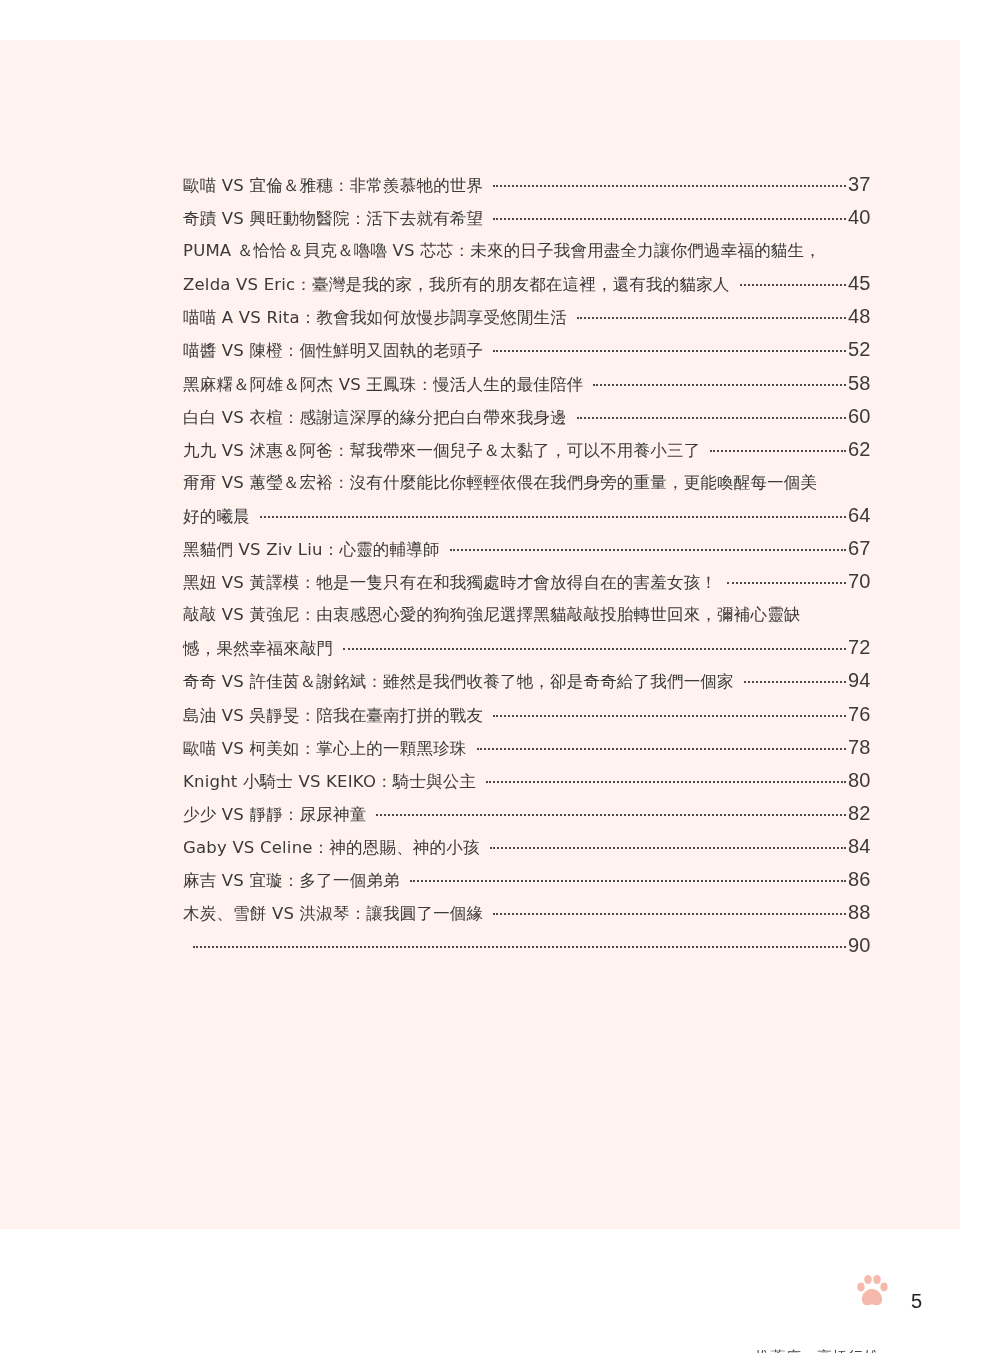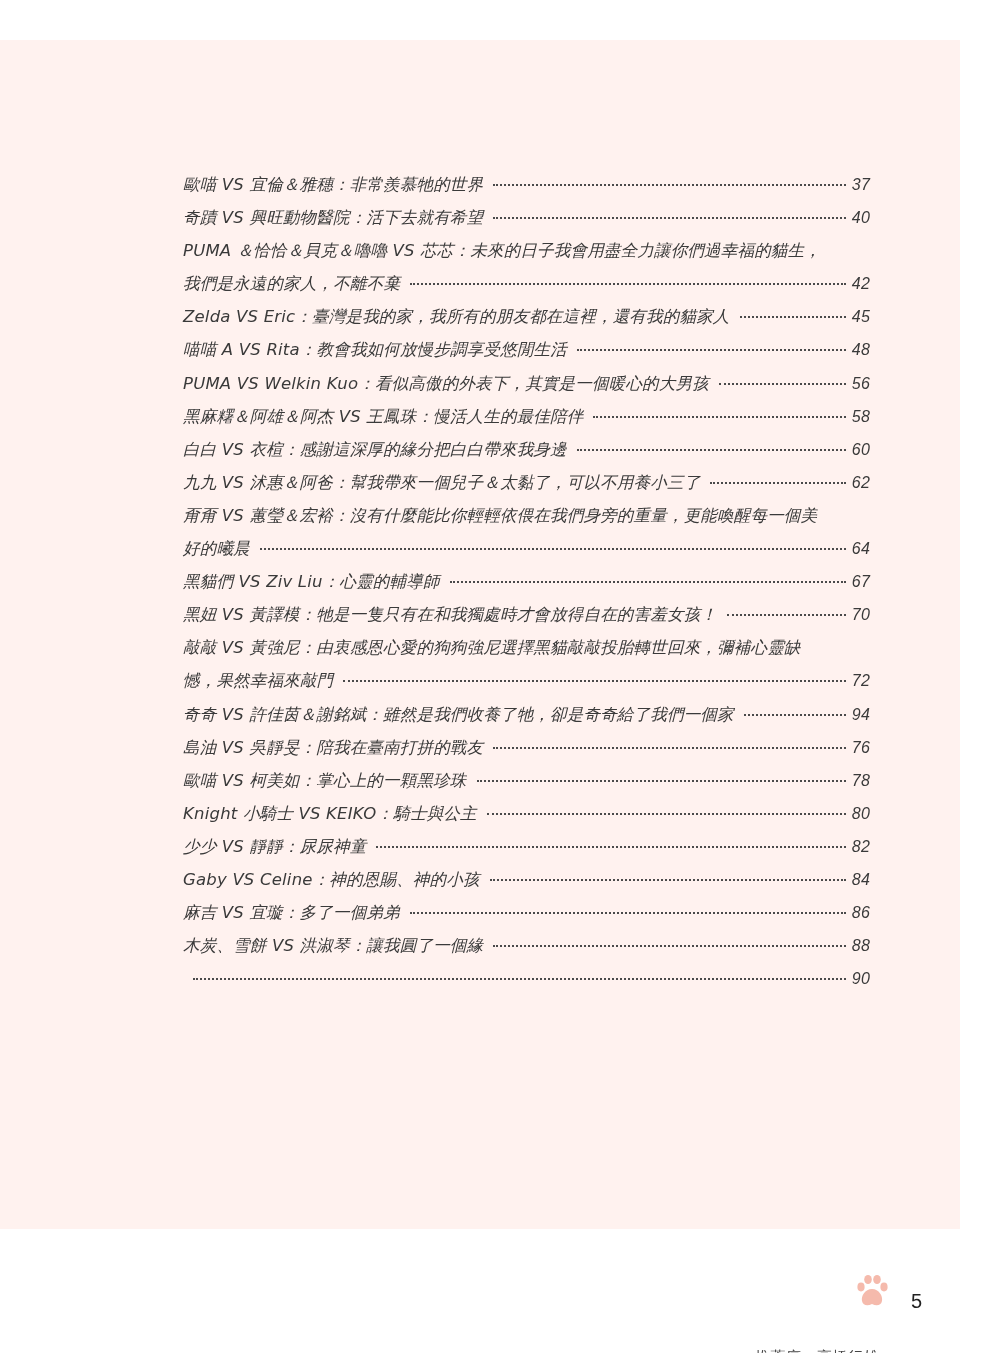--- a/index.html
+++ b/index.html
@@ -37,40 +37,39 @@
     font-size: 16.5px;
     line-height: 33.1px;
     letter-spacing: 0.2px;
     color: #3a3a3a;
     white-space: nowrap;
   }
   .line {
     display: flex;
     align-items: baseline;
     height: 33.1px;
-    font-style: italic;
   }
   .line .text {
     flex: 0 0 auto;
     white-space: nowrap;
   }
   .leader {
     flex: 1 1 auto;
     margin: 0 2px 0 10px;
     border-bottom: 2px dotted #4a4a4a;
     height: 0;
     transform: translateY(-4px);
     min-width: 10px;
   }
   .page-num {
     flex: 0 0 auto;
     width: 22px;
     text-align: right;
     font-family: "Liberation Sans", sans-serif;
-    font-size: 16px;
+    font-size: 20px;
     color: #3a3a3a;
   }
   .footer-label {
     position: absolute;
     left: 755px;
     top: 1348px;
     font-size: 15px;
     color: #444;
     letter-spacing: 0.5px;
     z-index: 2;
@@ -109,45 +108,40 @@
       <div class="line">
         <span class="text">奇蹟 VS 興旺動物醫院：活下去就有希望</span>
         <span class="leader"></span>
         <span class="page-num">40</span>
       </div>
     </li>
     <li class="toc-entry">
       <div class="line">
         <span class="text">PUMA ＆恰恰＆貝克＆嚕嚕 VS 芯芯：未來的日子我會用盡全力讓你們過幸福的貓生，</span>
       </div>
-      <div class="line">
-        <span class="text">我們是永遠的家人，不離不棄</span>
-        <span class="leader"></span>
-        <span class="page-num">42</span>
-      </div>
     </li>
     <li class="toc-entry">
       <div class="line">
         <span class="text">Zelda VS Eric：臺灣是我的家，我所有的朋友都在這裡，還有我的貓家人</span>
         <span class="leader"></span>
         <span class="page-num">45</span>
       </div>
     </li>
     <li class="toc-entry">
       <div class="line">
         <span class="text">喵喵 A VS Rita：教會我如何放慢步調享受悠閒生活</span>
         <span class="leader"></span>
         <span class="page-num">48</span>
       </div>
     </li>
     <li class="toc-entry">
       <div class="line">
-        <span class="text">PUMA VS Welkin Kuo：看似高傲的外表下，其實是一個暖心的大男孩</span>
-        <span class="leader"></span>
-        <span class="page-num">56</span>
+        <span class="text">喵醬 VS 陳橙：個性鮮明又固執的老頭子</span>
+        <span class="leader"></span>
+        <span class="page-num">52</span>
       </div>
     </li>
     <li class="toc-entry">
       <div class="line">
         <span class="text">黑麻糬＆阿雄＆阿杰 VS 王鳳珠：慢活人生的最佳陪伴</span>
         <span class="leader"></span>
         <span class="page-num">58</span>
       </div>
     </li>
     <li class="toc-entry">

